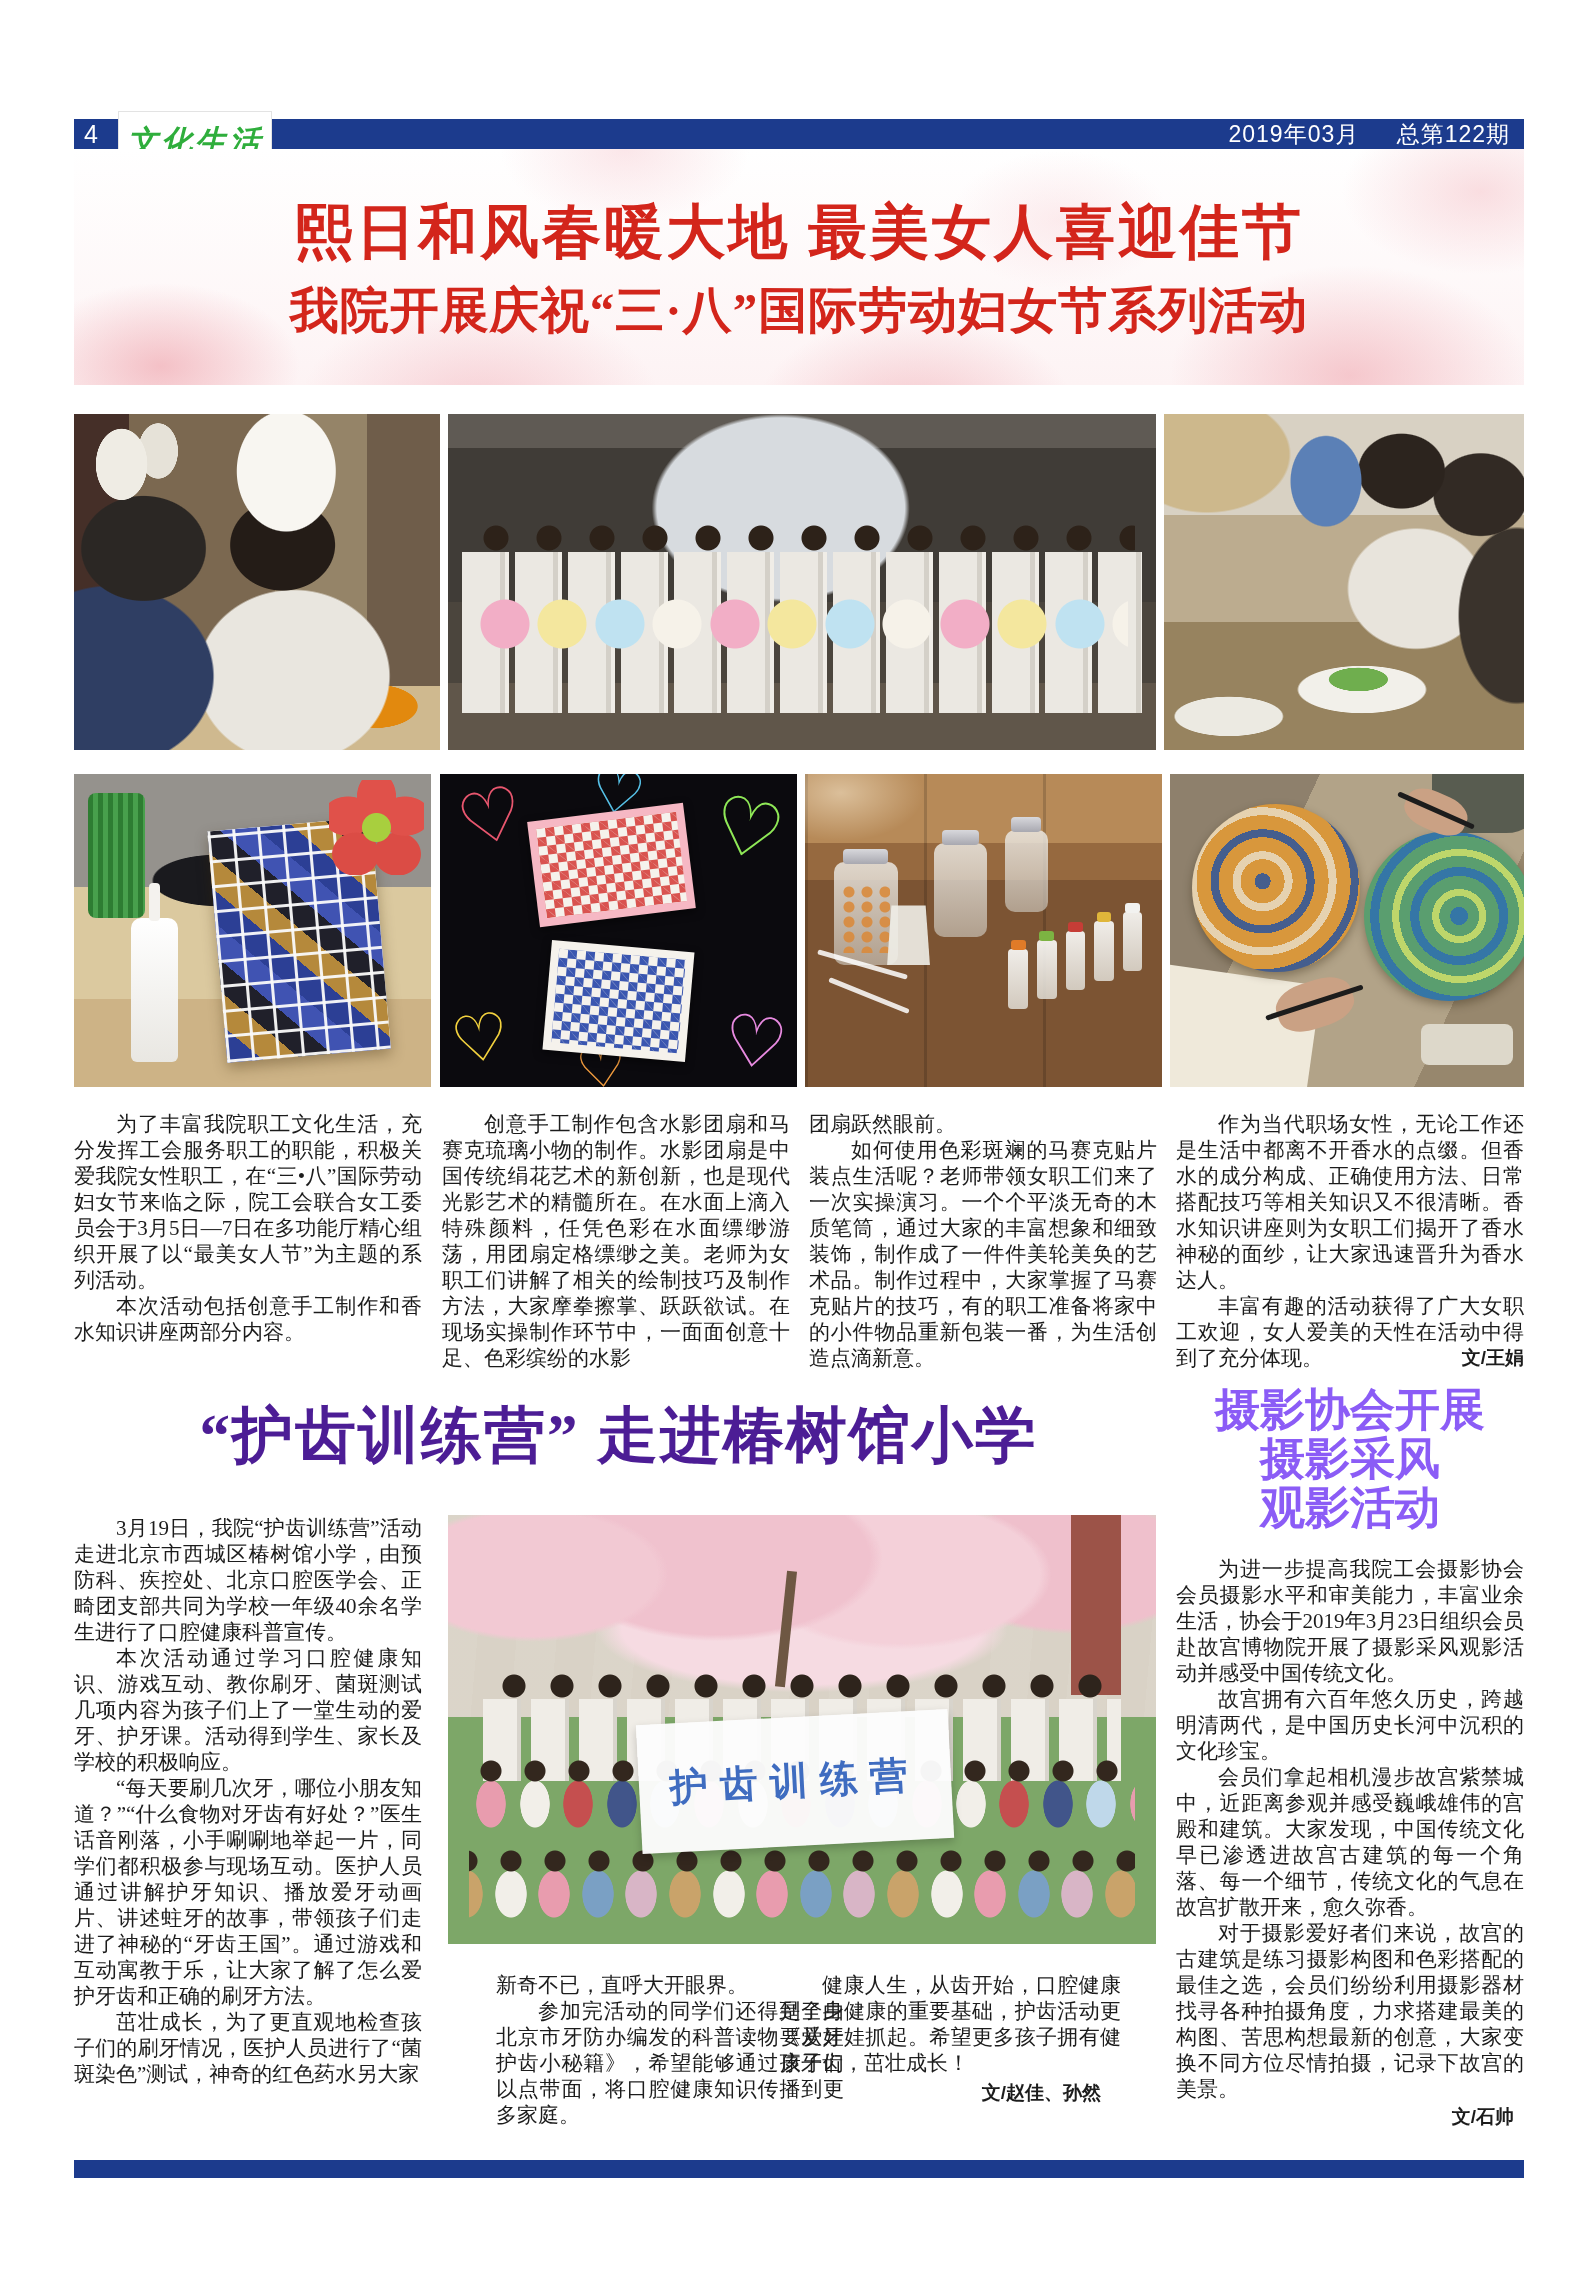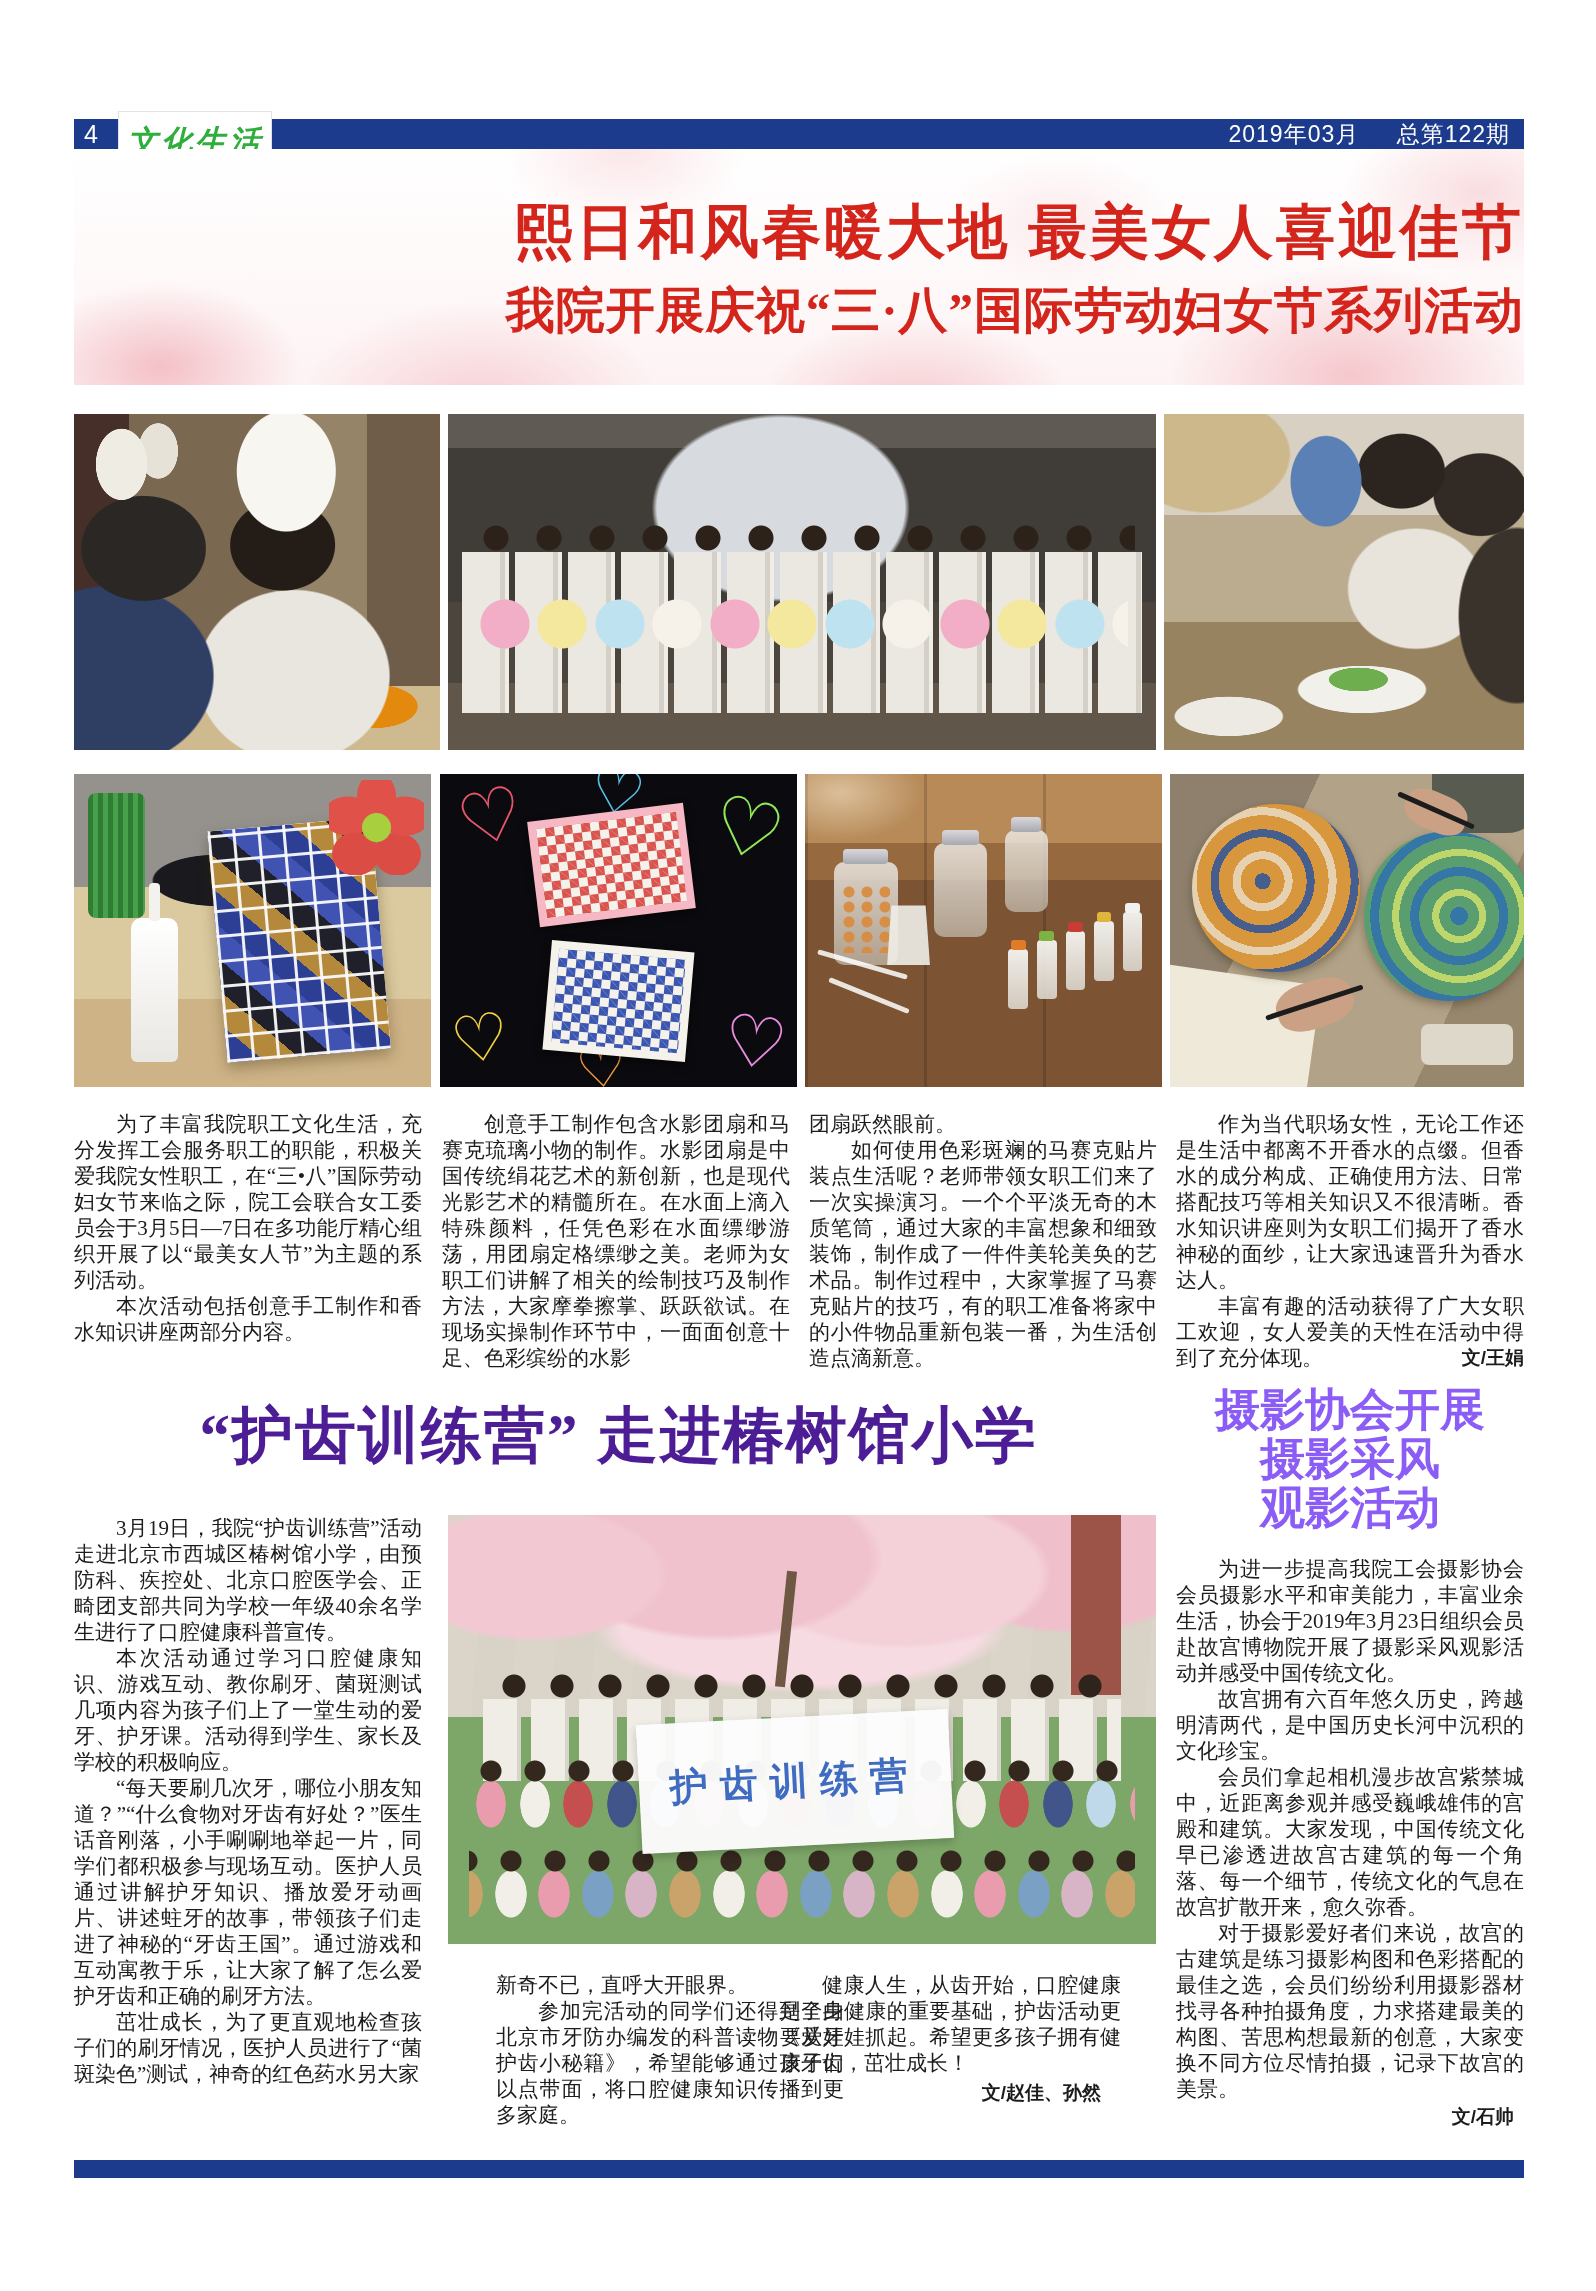--- a/index.html
+++ b/index.html
@@ -25,21 +25,21 @@
     background-image:
       radial-gradient(ellipse 198px 119px at 6% 92%, rgba(236,150,160,.55), transparent 70%),
       radial-gradient(ellipse 257px 149px at 28% 108%, rgba(242,180,188,.55), transparent 70%),
       radial-gradient(ellipse 228px 139px at 58% 112%, rgba(236,150,160,.45), transparent 70%),
       radial-gradient(ellipse 257px 158px at 88% 96%, rgba(240,170,178,.6), transparent 70%),
       radial-gradient(ellipse 198px 119px at 97% 18%, rgba(244,190,196,.5), transparent 70%),
       radial-gradient(ellipse 178px 109px at 38% 0%, rgba(246,200,206,.45), transparent 70%),
       radial-gradient(ellipse 158px 99px at 68% 30%, rgba(248,210,214,.4), transparent 70%),
       linear-gradient(180deg, #ffffff, #fdf3f4);
   }
-  .hl { position:absolute; left:0; width:100%; text-align:right; color:#d3251b; font-weight:bold; }
+  .hl { position:absolute; left:0; width:100%; text-align:center; color:#d3251b; font-weight:bold; }
   #hl-line1 { top:44px; font-size:59px; letter-spacing:3px; }
   #hl-line2 { top:129px; font-size:49px; letter-spacing:1px; }
 
   
   .photo { position:absolute; overflow:hidden; background-color:#777; }
 
   #ph-craft { left:74px; top:414px; width:366px; height:336px; background-color:#6b5a49;
     background-image:
       radial-gradient(ellipse 26px 36px at 13% 15%, #efece4 0 98%, transparent 100%),
       radial-gradient(ellipse 20px 28px at 23% 11%, #e6e2d8 0 98%, transparent 100%),

